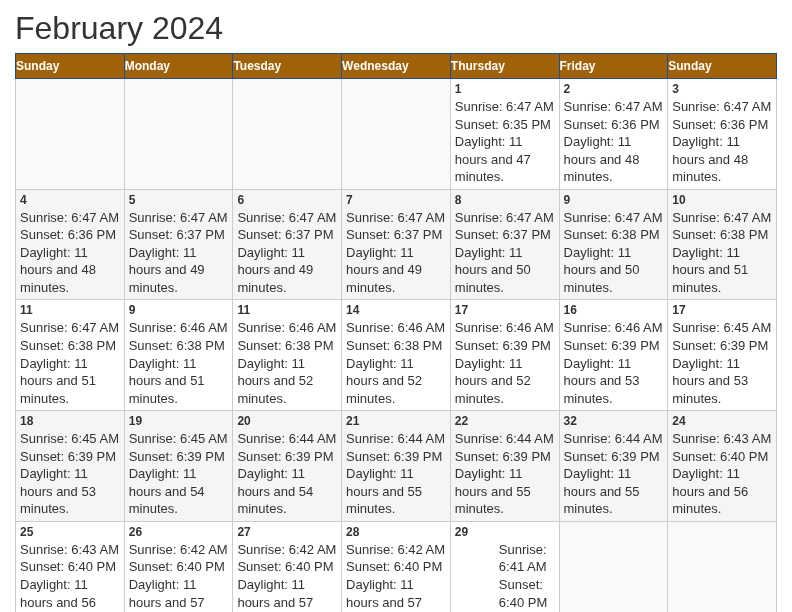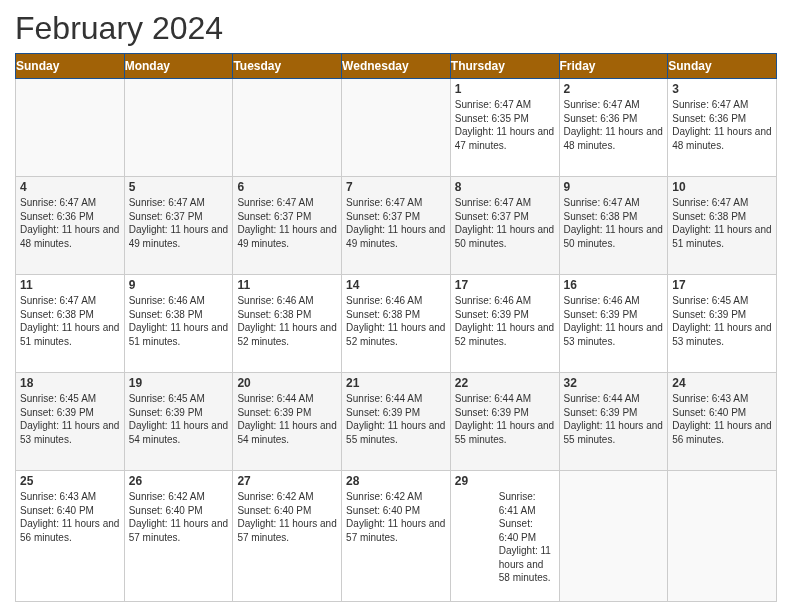--- a/index.html
+++ b/index.html
@@ -85,21 +85,21 @@
       width: calc(100% / 7);
     }
     .day-num {
       font-size: 12px;
       font-weight: bold;
       color: #333;
       display: block;
       margin-bottom: 2px;
     }
     .day-info {
-      font-size: 10px;
+      font-size: 13px;
       color: #333;
       line-height: 1.35;
     }
     .empty-cell {
       background: #f9f9f9;
     }
     .row-alt {
       background: #f5f5f5;
     }
   </style>

